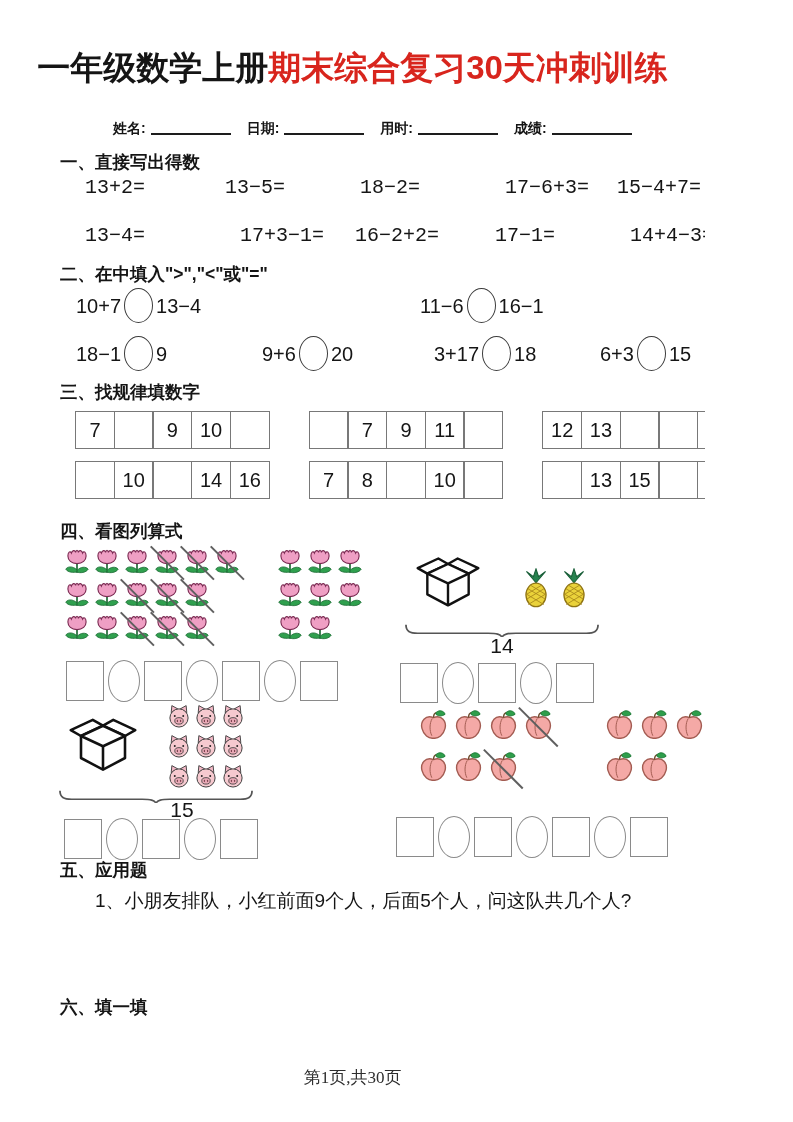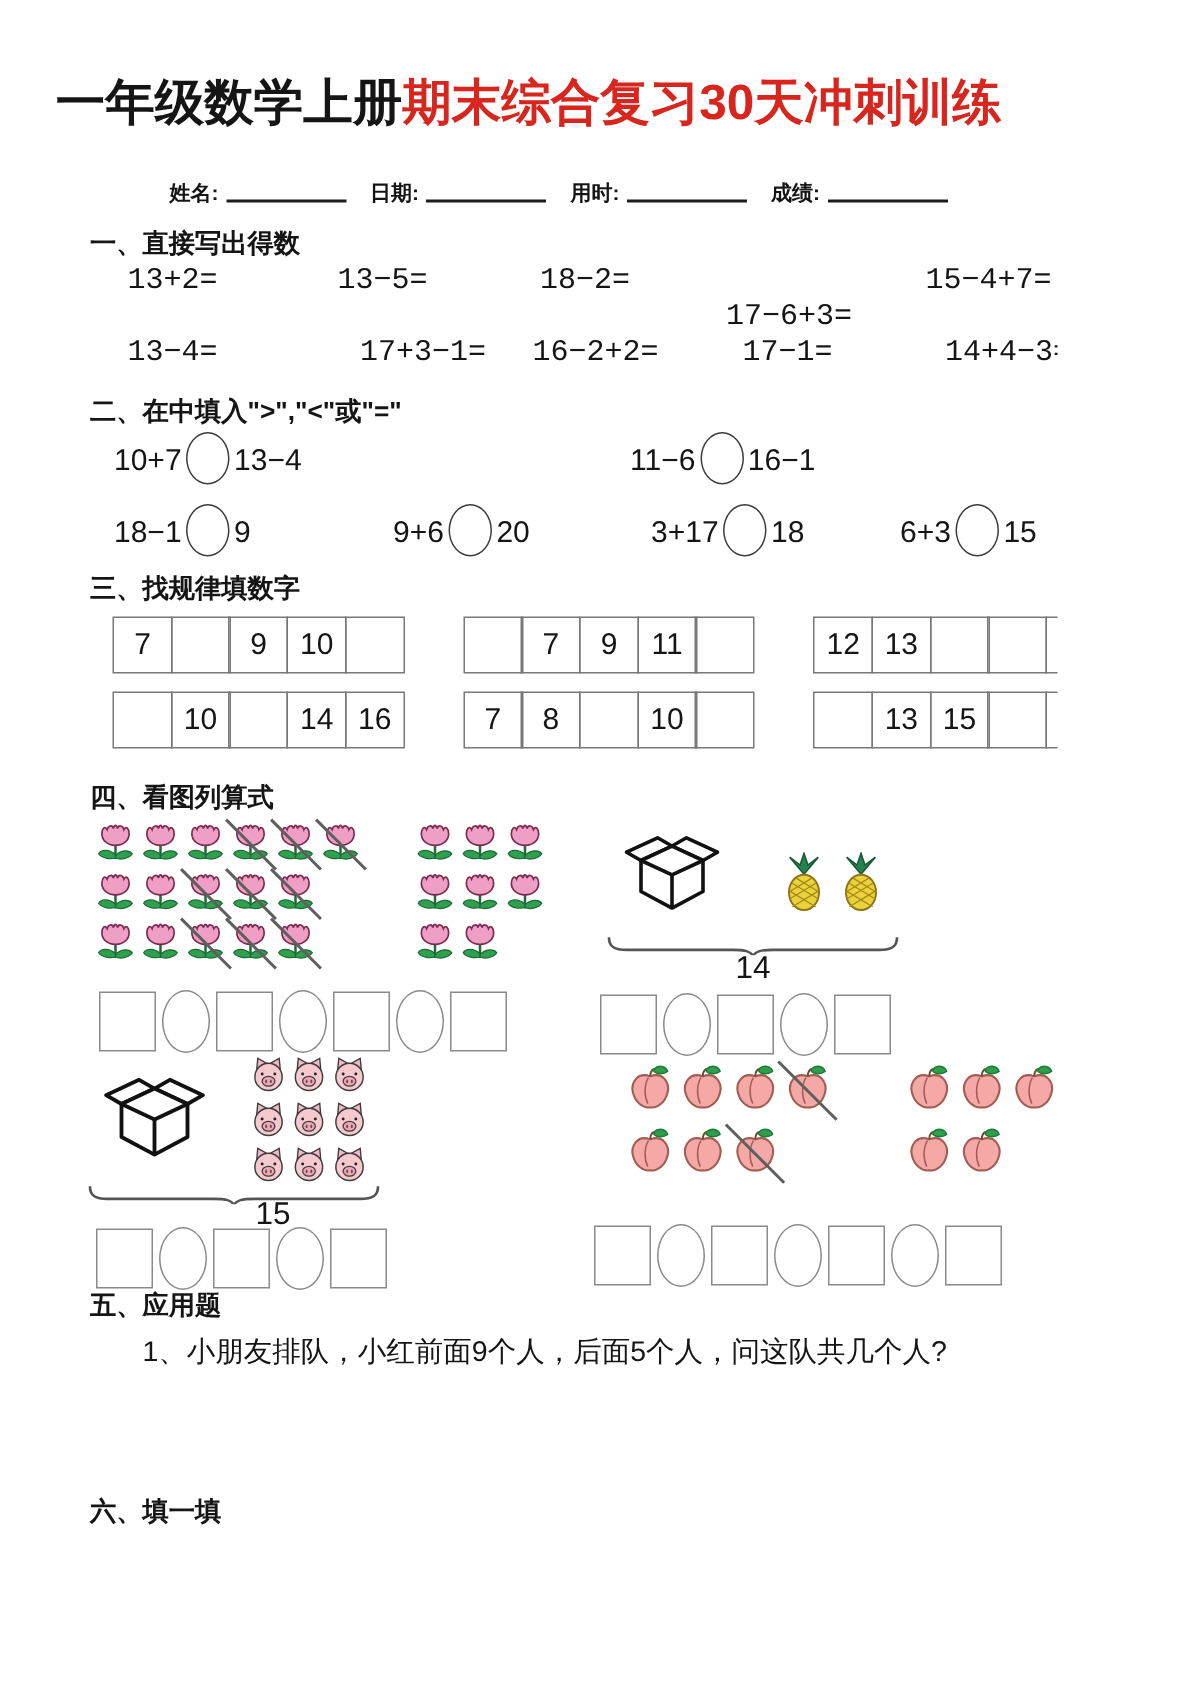--- a/index.html
+++ b/index.html
@@ -132,21 +132,21 @@
     <span>一年级数学上册</span><span class="red">期末综合复习30天冲刺训练</span>
   </div>
 
   <div id="info-line"><span class="info-field"><span>姓名:</span><span class="info-blank"></span></span><span class="info-field"><span>日期:</span><span class="info-blank"></span></span><span class="info-field"><span>用时:</span><span class="info-blank"></span></span><span class="info-field"><span>成绩:</span><span class="info-blank"></span></span></div>
 
   <div class="sec-heading" id="s1-h">一、直接写出得数</div>
   <div class="s1-row" id="s1-row1">
       <span class="s1-item" style="left: 25px;">13+2=</span>
       <span class="s1-item" style="left: 165px;">13−5=</span>
       <span class="s1-item" style="left: 300px;">18−2=</span>
-      <span class="s1-item" style="left: 424px; margin-top: 24px;">17−6+3=</span>
+      <span class="s1-item" style="left: 445px;">17−6+3=</span>
       <span class="s1-item" style="left: 557px;">15−4+7=</span>
     </div>
   <div class="s1-row" id="s1-row2">
       <span class="s1-item" style="left: 25px;">13−4=</span>
       <span class="s1-item" style="left: 180px;">17+3−1=</span>
       <span class="s1-item" style="left: 295px;">16−2+2=</span>
       <span class="s1-item" style="left: 435px;">17−1=</span>
       <span class="s1-item" style="left: 570px;">14+4−3=</span>
     </div>
 
@@ -534,13 +534,14 @@
       <div class="bshape-box"></div>
       <div class="bshape-circle"></div>
       <div class="bshape-box"></div>
     </div>
 
   <div class="sec-heading" id="s5-h">五、应用题</div>
   <div class="body-text" id="s5-text">1、小朋友排队，小红前面9个人，后面5个人，问这队共几个人?</div>
 
   <div class="sec-heading" id="s6-h">六、填一填</div>
 
+  <div id="footer">第1页,共30页</div>
 </div>
 
 </body></html>

